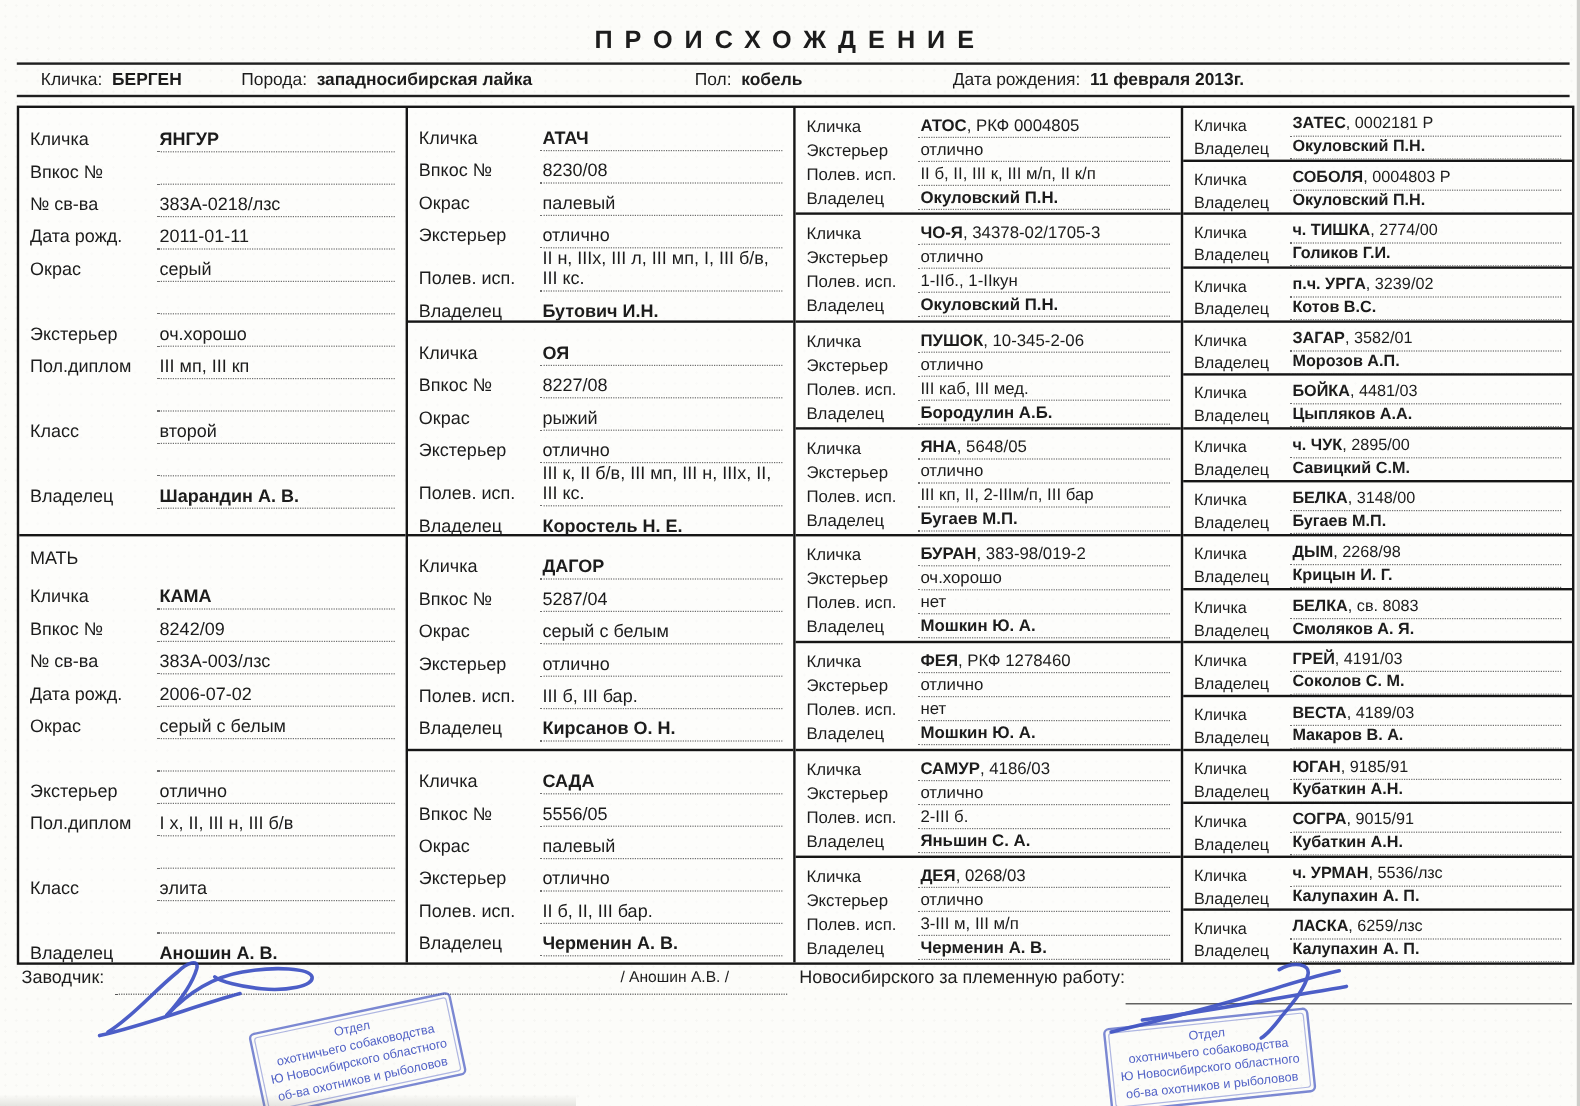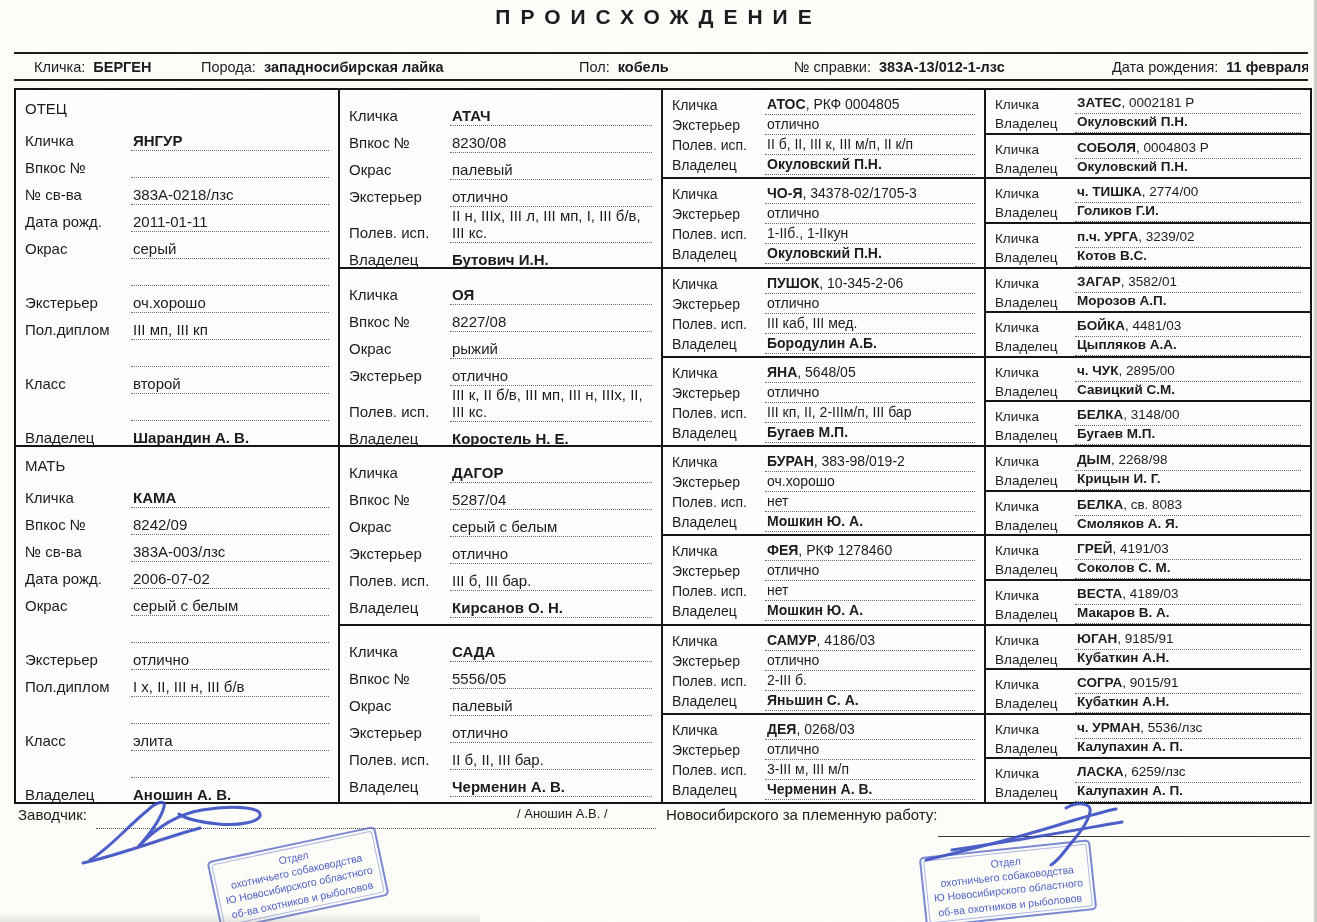--- a/index.html
+++ b/index.html
@@ -12,21 +12,21 @@
   .page{
     position:relative;width:1317px;height:922px;overflow:hidden;
     background:#fcfcf9;
     background-image:radial-gradient(rgba(0,0,0,0.025) 1px, transparent 1px);
     background-size:9px 9px;
   }
   .scan-edge{position:absolute;right:0;top:0;width:3px;height:100%;background:rgba(120,120,115,0.35);}
   .scan-smudge{position:absolute;left:0;bottom:0;width:480px;height:10px;background:linear-gradient(to top, rgba(120,120,110,0.18), transparent);}
 
   .doc-title{
-    position:absolute;top:5px;left:0;right:0;
+    position:absolute;top:22px;left:0;right:0;
     text-align:center;font-size:21px;font-weight:bold;letter-spacing:10px;
     white-space:nowrap;
   }
 
   
   .id-band{
     position:absolute;top:52px;left:14px;width:1294px;height:25px;
     border-top:2px solid #1f1f1f;border-bottom:2px solid #1f1f1f;
     display:flex;align-items:center;font-size:14.5px;
   }
@@ -113,37 +113,32 @@
       <div class="id-field">
         <span class="lab">Порода:</span>
         <span class="value">западносибирская лайка</span>
       </div>
 
       <div class="id-field">
         <span class="lab">Пол:</span>
         <span class="value">кобель</span>
       </div>
 
-      <div class="id-field">
-        <span class="lab">№ справки:</span>
-        <span class="value">383А-13/012-1-лзс</span>
-      </div>
 
       <div class="id-field">
         <span class="lab">Дата рождения:</span>
         <span class="value">11 февраля 2013г.</span>
       </div>
     </div>
 
   <div class="pedigree">
 
     <div class="col col-parents">
 
         <div class="cell">
-          <div class="role">ОТЕЦ</div>
           <div class="row">
             <span class="lbl">Кличка</span>
             <span class="val bold">ЯНГУР</span>
           </div>
           <div class="row">
             <span class="lbl">Впкос №</span>
             <span class="val"></span>
           </div>
           <div class="row">
             <span class="lbl">№ св-ва</span>

